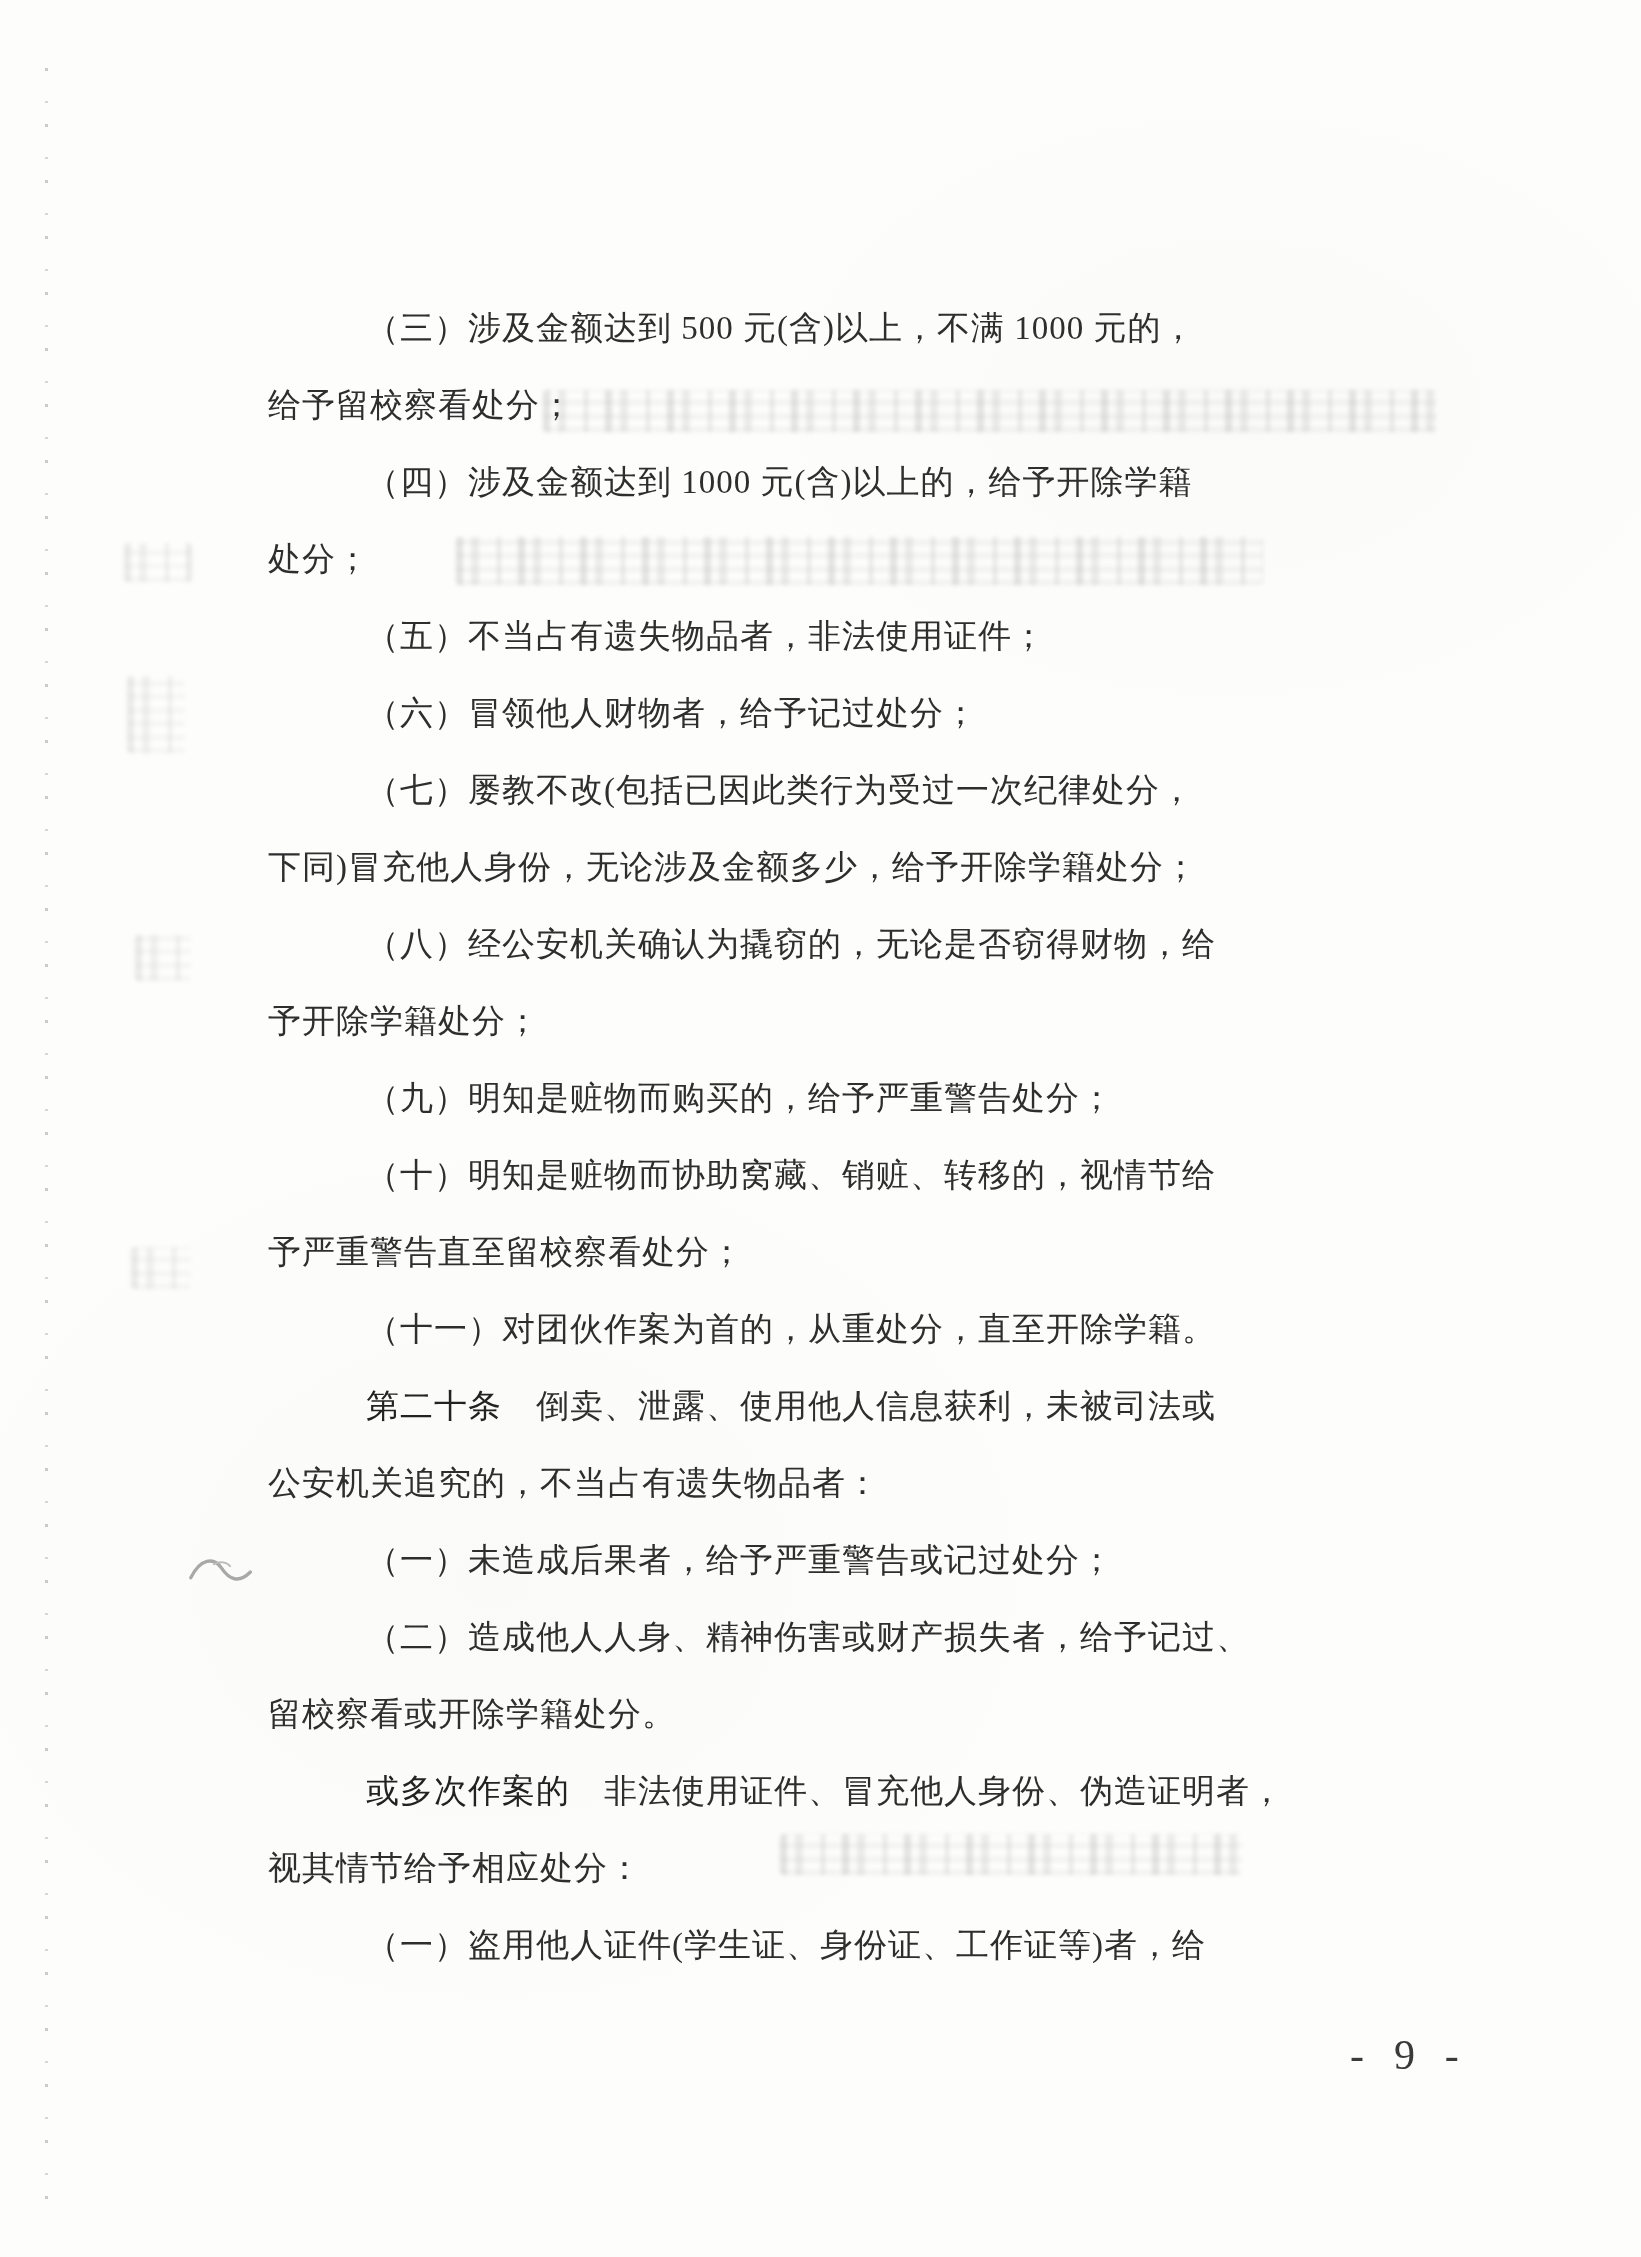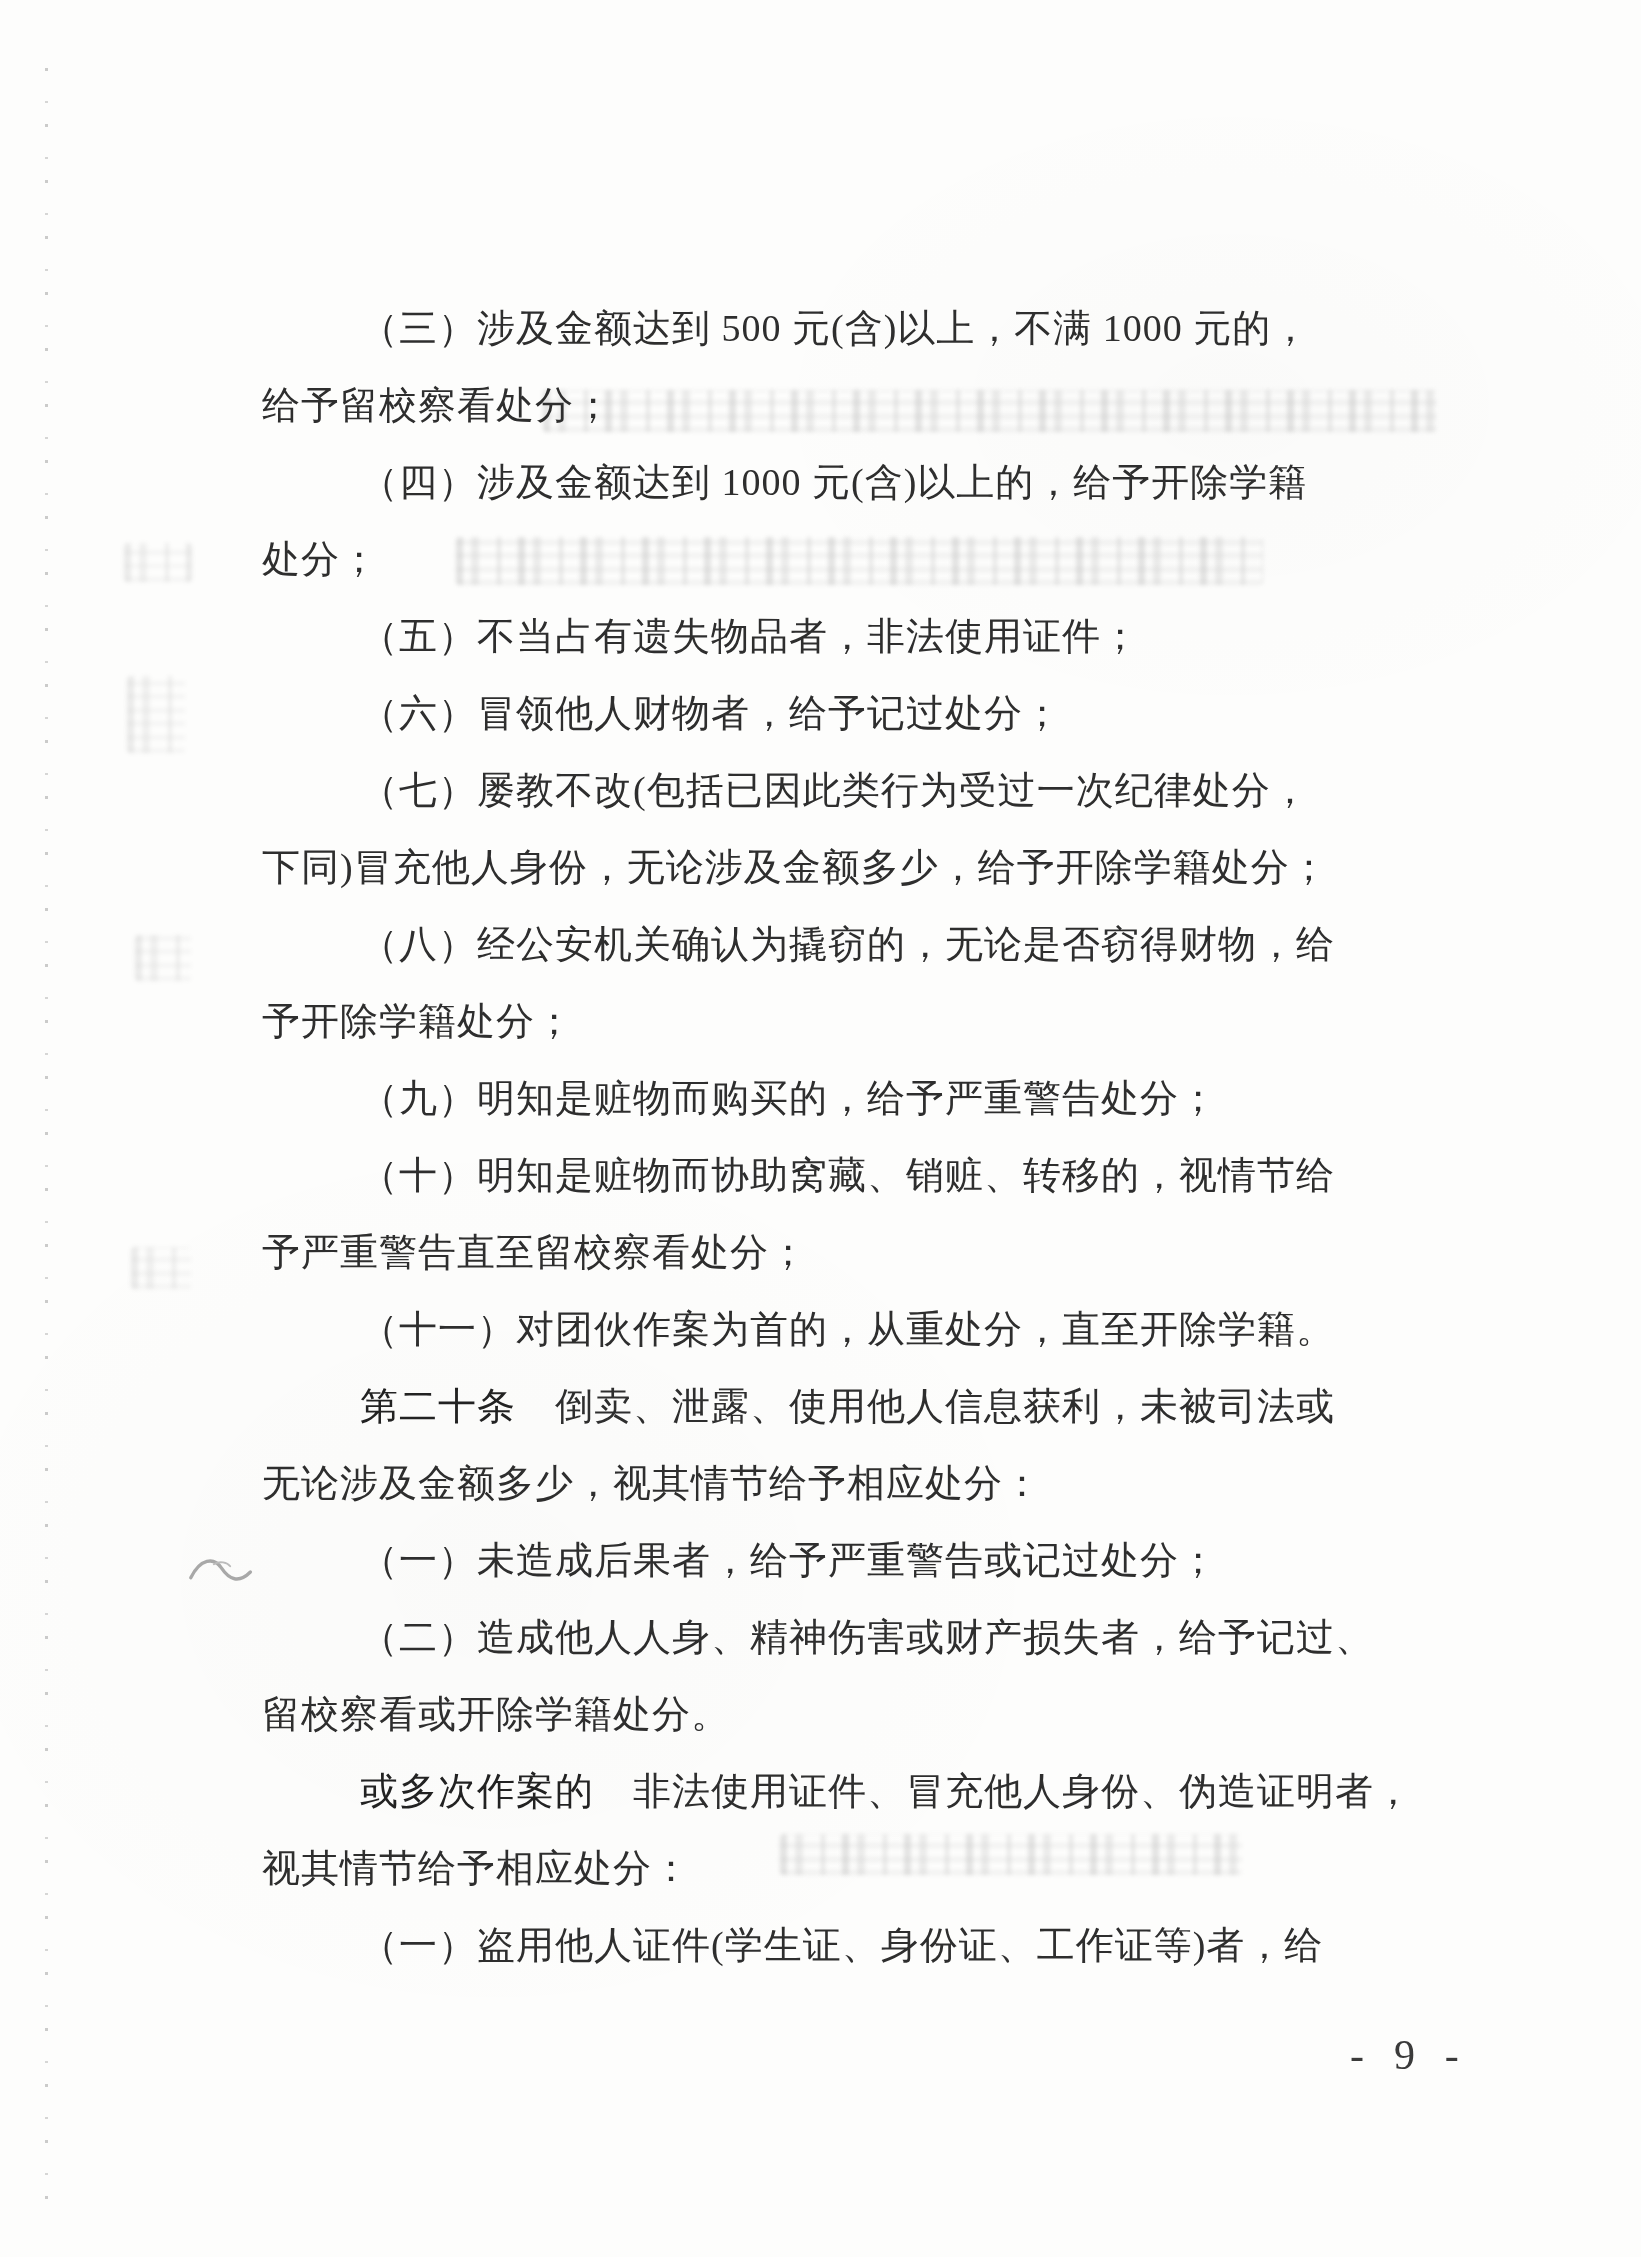--- a/index.html
+++ b/index.html
@@ -13,22 +13,22 @@
     overflow:hidden;
     background:
       radial-gradient(ellipse 869px 579px at 75% 18%, rgba(0,0,0,0.012), transparent 60%),
       radial-gradient(ellipse 966px 772px at 30% 70%, rgba(0,0,0,0.010), transparent 65%),
       #fdfdfc;
     font-family:"Liberation Serif","DejaVu Serif",serif;
   }
   
   .textblock{
     position:absolute;
-    left:262px; top:290px; width:1274px;
-    font-size:38px;
+    left:268px; top:290px; width:1274px;
+    font-size:33px;
     color:#2e2e2e;
     letter-spacing:1px;
   }
   .line{
     height:77px;
     line-height:77px;
     white-space:nowrap;
     text-rendering:optimizeLegibility;
   }
   .line.indent{ padding-left:98px; }
@@ -112,21 +112,21 @@
       <div class="line indent"><span>（六）冒领他人财物者，给予记过处分；</span></div>
       <div class="line indent"><span>（七）屡教不改(包括已因此类行为受过一次纪律处分，</span></div>
       <div class="line"><span>下同)冒充他人身份，无论涉及金额多少，给予开除学籍处分；</span></div>
       <div class="line indent"><span>（八）经公安机关确认为撬窃的，无论是否窃得财物，给</span></div>
       <div class="line"><span>予开除学籍处分；</span></div>
       <div class="line indent"><span>（九）明知是赃物而购买的，给予严重警告处分；</span></div>
       <div class="line indent"><span>（十）明知是赃物而协助窝藏、销赃、转移的，视情节给</span></div>
       <div class="line"><span>予严重警告直至留校察看处分；</span></div>
       <div class="line indent"><span>（十一）对团伙作案为首的，从重处分，直至开除学籍。</span></div>
       <div class="line indent"><span class="bold">第二十条</span><span>　倒卖、泄露、使用他人信息获利，未被司法或</span></div>
-      <div class="line"><span>无论涉及金额多少，视其情节给予相应处分：</span></div>
+      <div class="line"><span>公安机关追究的，不当占有遗失物品者：</span></div>
       <div class="line indent"><span>（一）未造成后果者，给予严重警告或记过处分；</span></div>
       <div class="line indent"><span>（二）造成他人人身、精神伤害或财产损失者，给予记过、</span></div>
       <div class="line"><span>留校察看或开除学籍处分。</span></div>
       <div class="line indent"><span class="bold">或多次作案的</span><span>　非法使用证件、冒充他人身份、伪造证明者，</span></div>
       <div class="line"><span>视其情节给予相应处分：</span></div>
       <div class="line indent"><span>（一）盗用他人证件(学生证、身份证、工作证等)者，给</span></div>
     </div>
 
   <div class="pagenum">- 9 -</div>
 </div>

